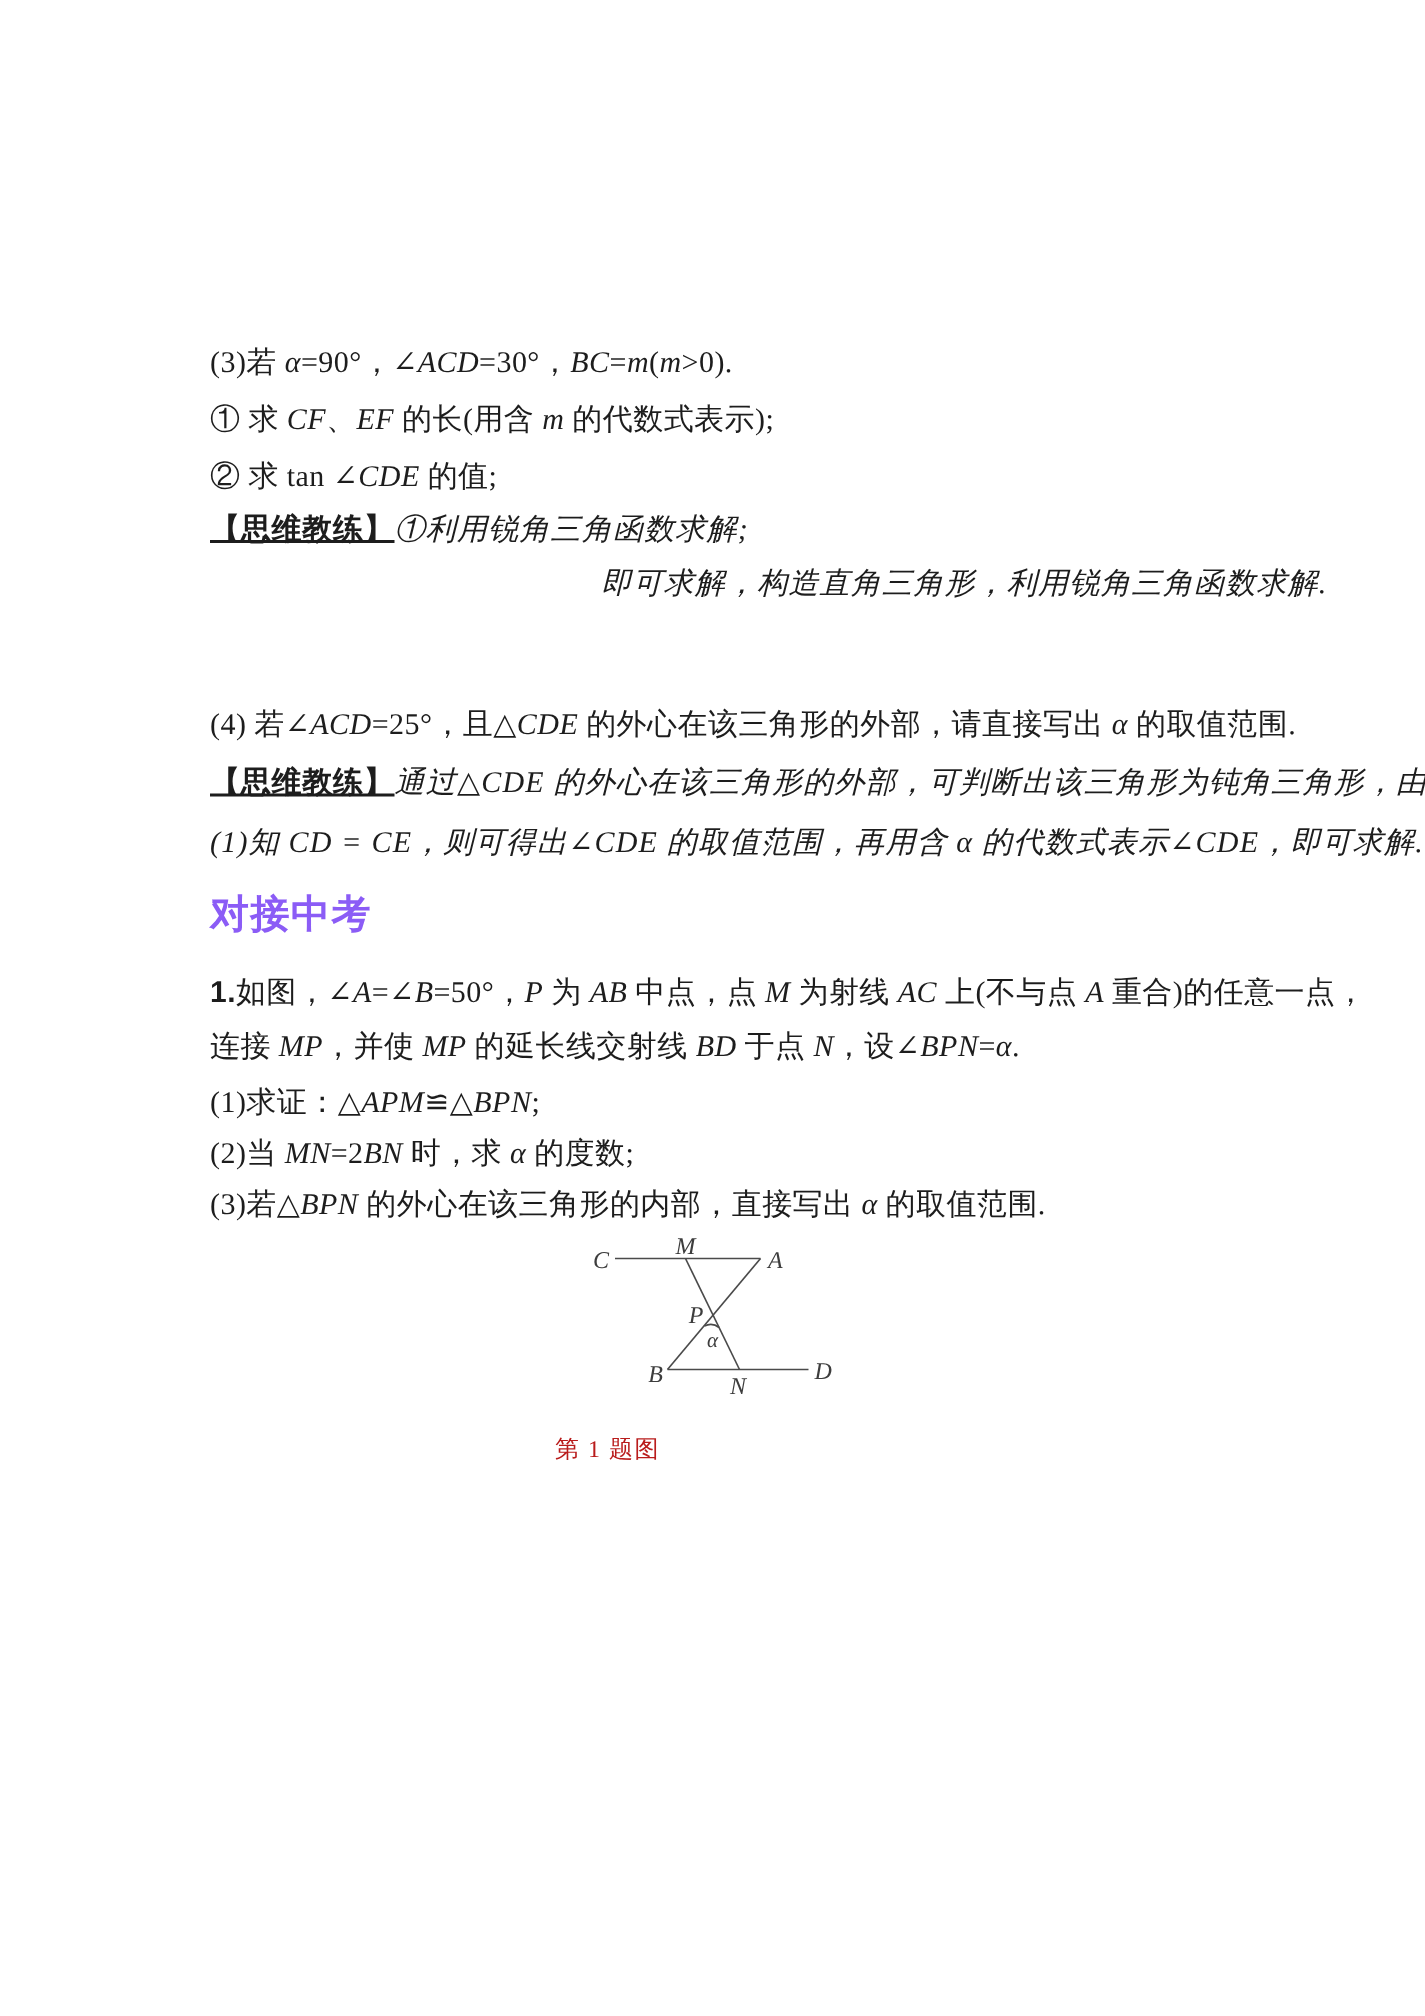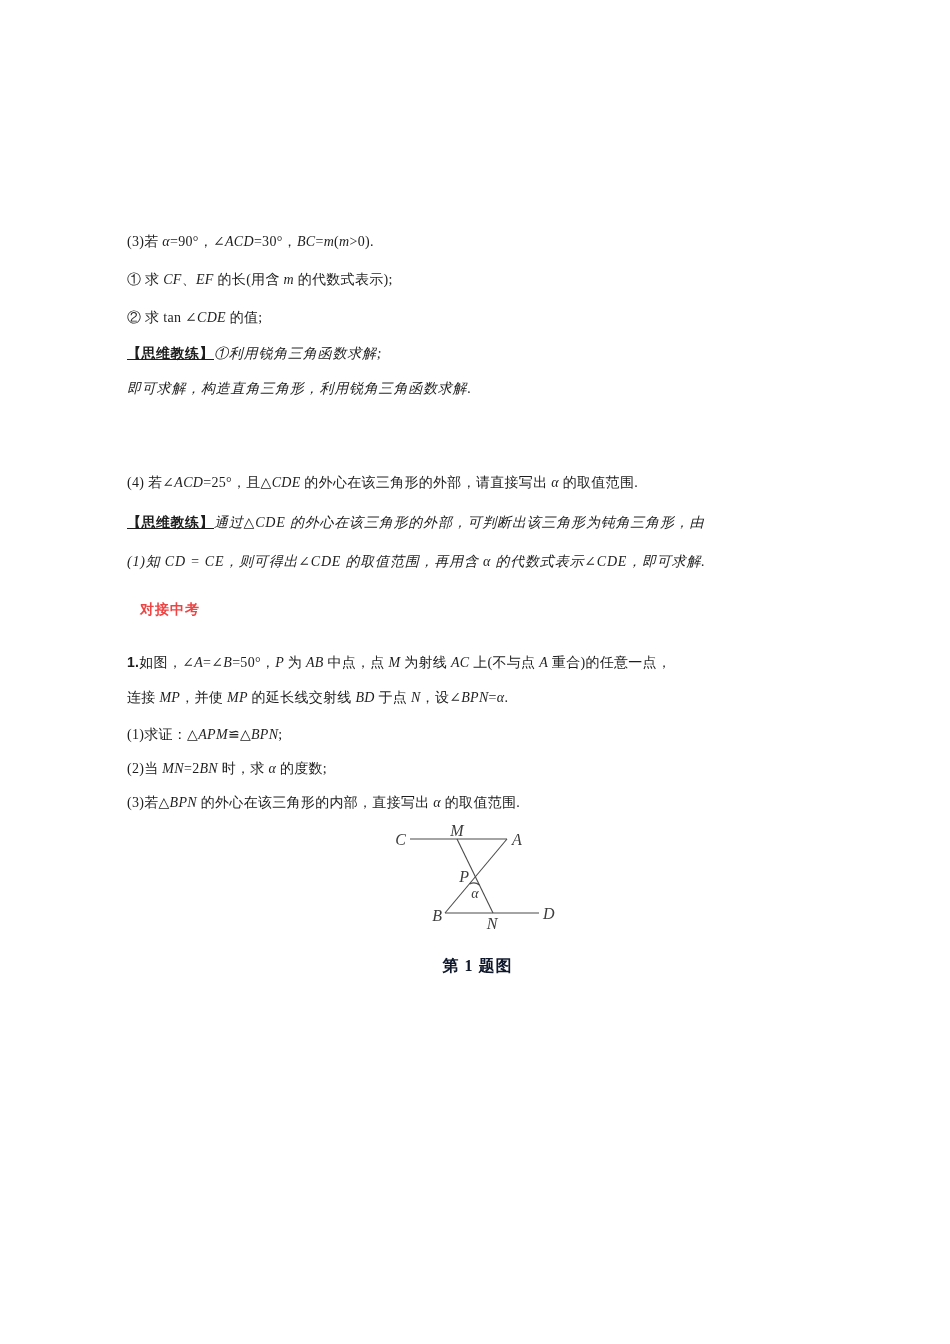--- a/index.html
+++ b/index.html
@@ -7,48 +7,48 @@
   body {
     position: relative;
     width: 950px;
     height: 1344px;
     font-family: "Liberation Serif", "DejaVu Serif", serif;
     color: #1d1d1d;
     overflow: hidden;
   }
   .line {
     position: absolute;
-    left: 127px;
+    left: 140px;
     width: 745px;
-    font-size: 14px;
+    font-size: 20px;
     line-height: 24px;
     white-space: nowrap;
     letter-spacing: 0.3px;
   }
   
-  .kai { font-style: italic; letter-spacing: 0.8px; }
+  .kai { font-style: italic; letter-spacing: 0.8px; text-align: right; }
   .coach-label {
     font-family: "Liberation Sans", "DejaVu Sans", sans-serif;
     font-weight: bold;
     font-style: normal;
     letter-spacing: 0.5px;
     text-decoration: underline;
   }
   .num-label {
     font-family: "Liberation Sans", "DejaVu Sans", sans-serif;
     font-weight: bold;
   }
   .heading {
     position: absolute;
     left: 140px;
     font-family: "Liberation Sans", "DejaVu Sans", sans-serif;
     font-weight: bold;
-    font-size: 14px;
+    font-size: 26px;
     line-height: 26px;
-    color: #ef4444;
+    color: #8b5cf6;
     letter-spacing: 1px;
   }
   .figure-wrap {
     position: absolute;
     left: 385px;
     top: 820px;
     width: 185px;
     height: 118px;
   }
   .figure-wrap svg { display: block; width: 100%; height: 100%; }
@@ -57,25 +57,23 @@
     font-style: italic;
     font-size: 16px;
     fill: #3d3d3d;
   }
   .fig-label-alpha { font-size: 14px; }
   .caption {
     position: absolute;
     left: 370px;
     top: 956px;
     width: 215px;
-    text-align: center;
     font-size: 16px;
     letter-spacing: 1px;
-    color: #0f172a;
-    font-weight: bold;
+    color: #b91c1c;
   }
 </style>
 </head>
 <body>
 
 <p class="line" style="top:230px">(3)若 <i>α</i>=90°，∠<i>ACD</i>=30°，<i>BC</i>=<i>m</i>(<i>m</i>&gt;0).</p>
 <p class="line" style="top:268px">① 求 <i>CF</i>、<i>EF</i> 的长(用含 <i>m</i> 的代数式表示);</p>
 <p class="line" style="top:306px">② 求 tan ∠<i>CDE</i> 的值;</p>
 <p class="line" style="top:341px">
   <span class="coach-label">【思维教练】</span><span class="kai">①利用锐角三角函数求解;</span>

